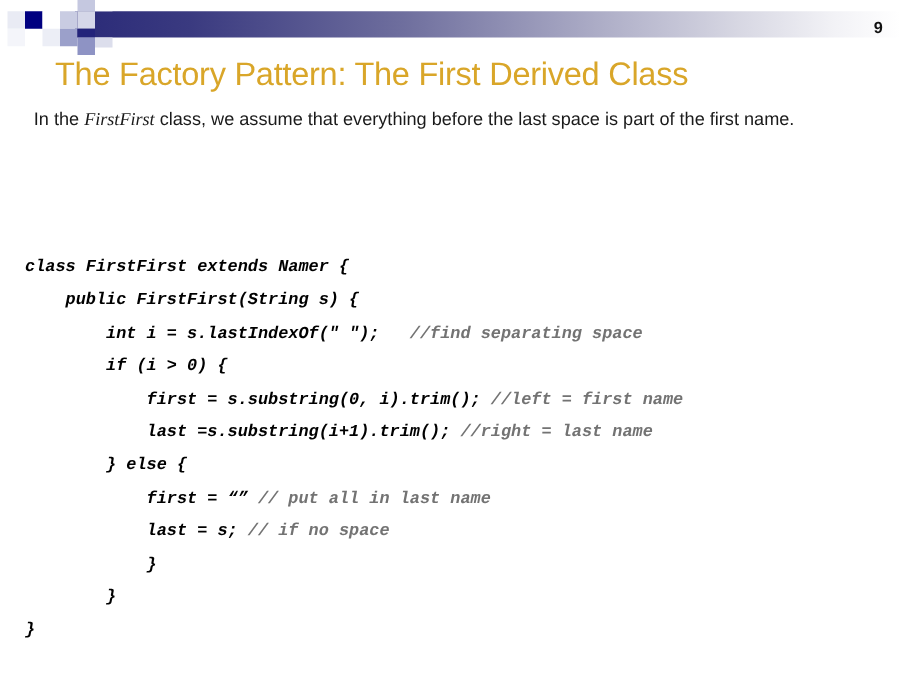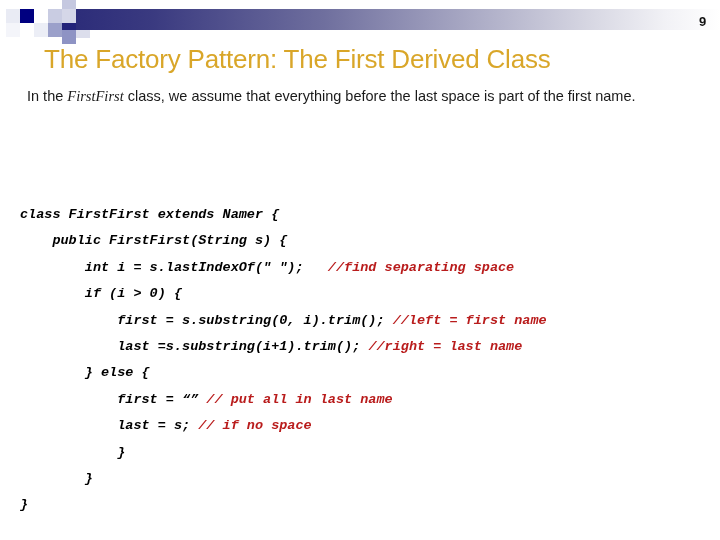--- a/index.html
+++ b/index.html
@@ -96,21 +96,21 @@
     font-family: "Liberation Mono", "DejaVu Sans Mono", monospace;
     font-size: 13.5px;
     font-weight: bold;
     font-style: italic;
     color: #000000;
     line-height: 26.4px;
     white-space: pre;
     margin-top: 39px;
   }
   .code-line { white-space: pre; }
-  .cmt { color: #b91c1c; }
+  .cmt { color: #737373; }
 </style>
 </head>
 <body>
 
 <div id="header-decoration">
   <div class="band"></div>
   <div class="sq sq-i"></div>
   <div class="sq sq-j"></div>
   <div class="sq sq-a"></div>
   <div class="sq sq-k"></div>

